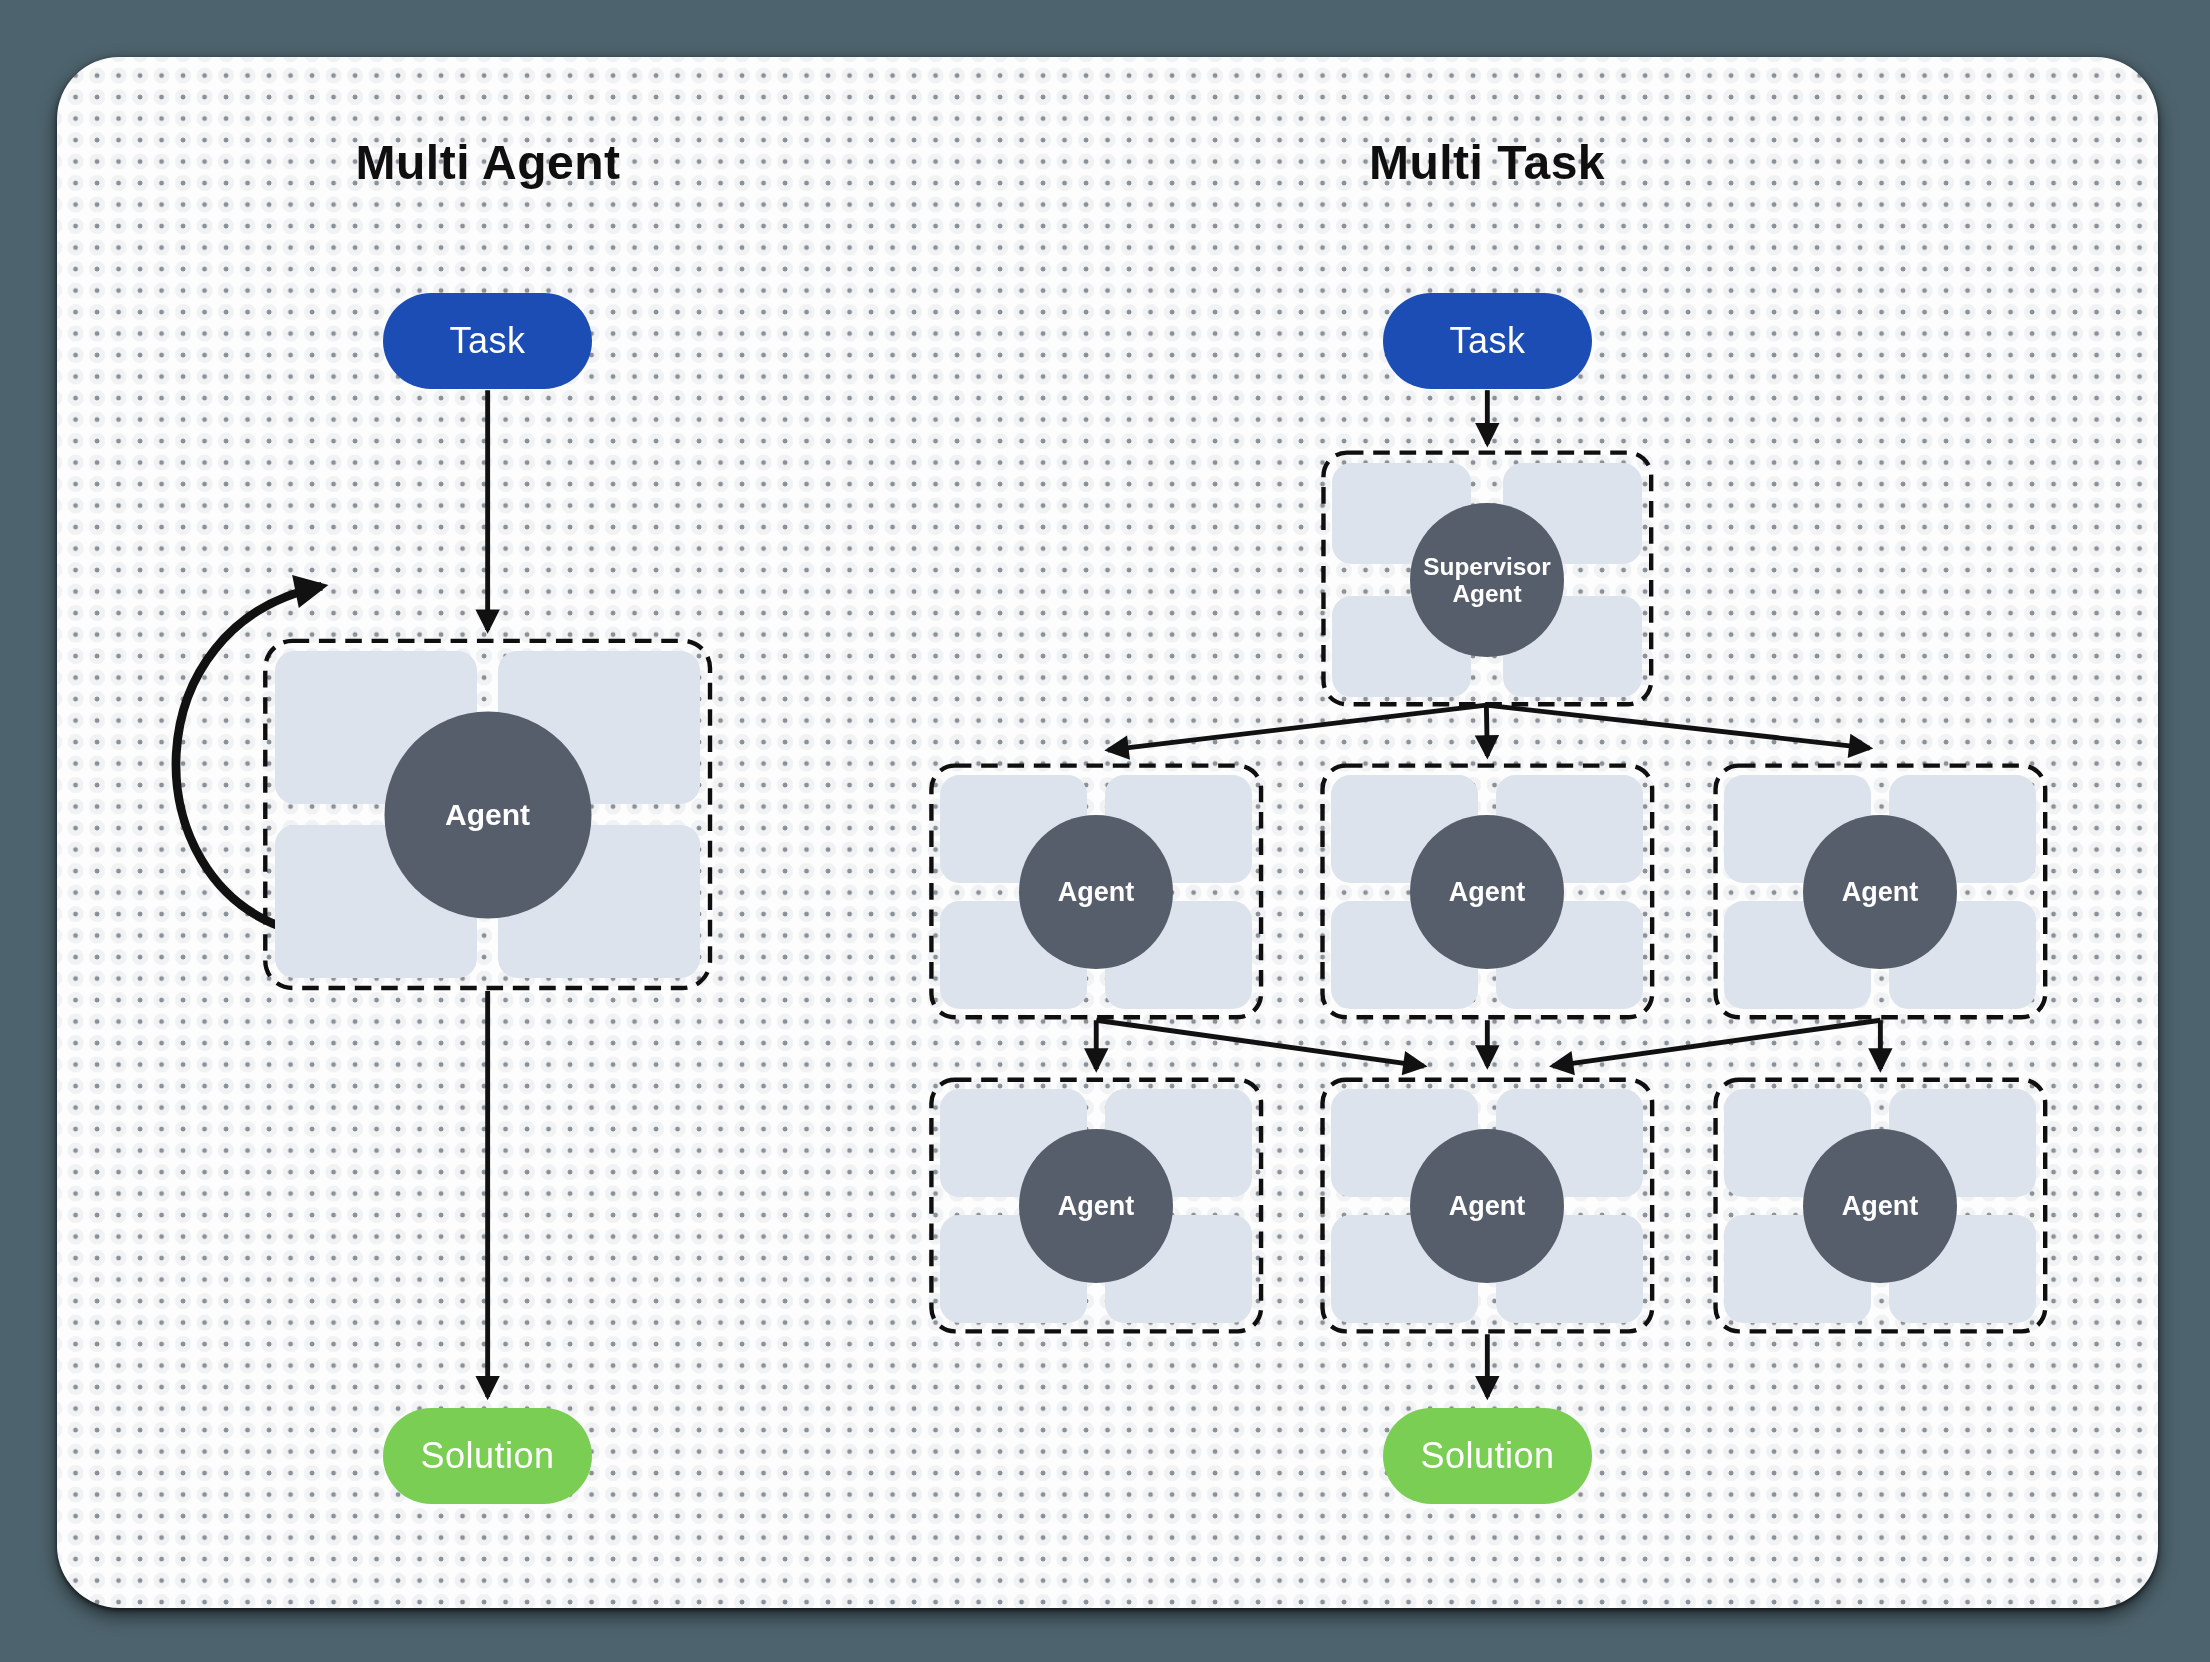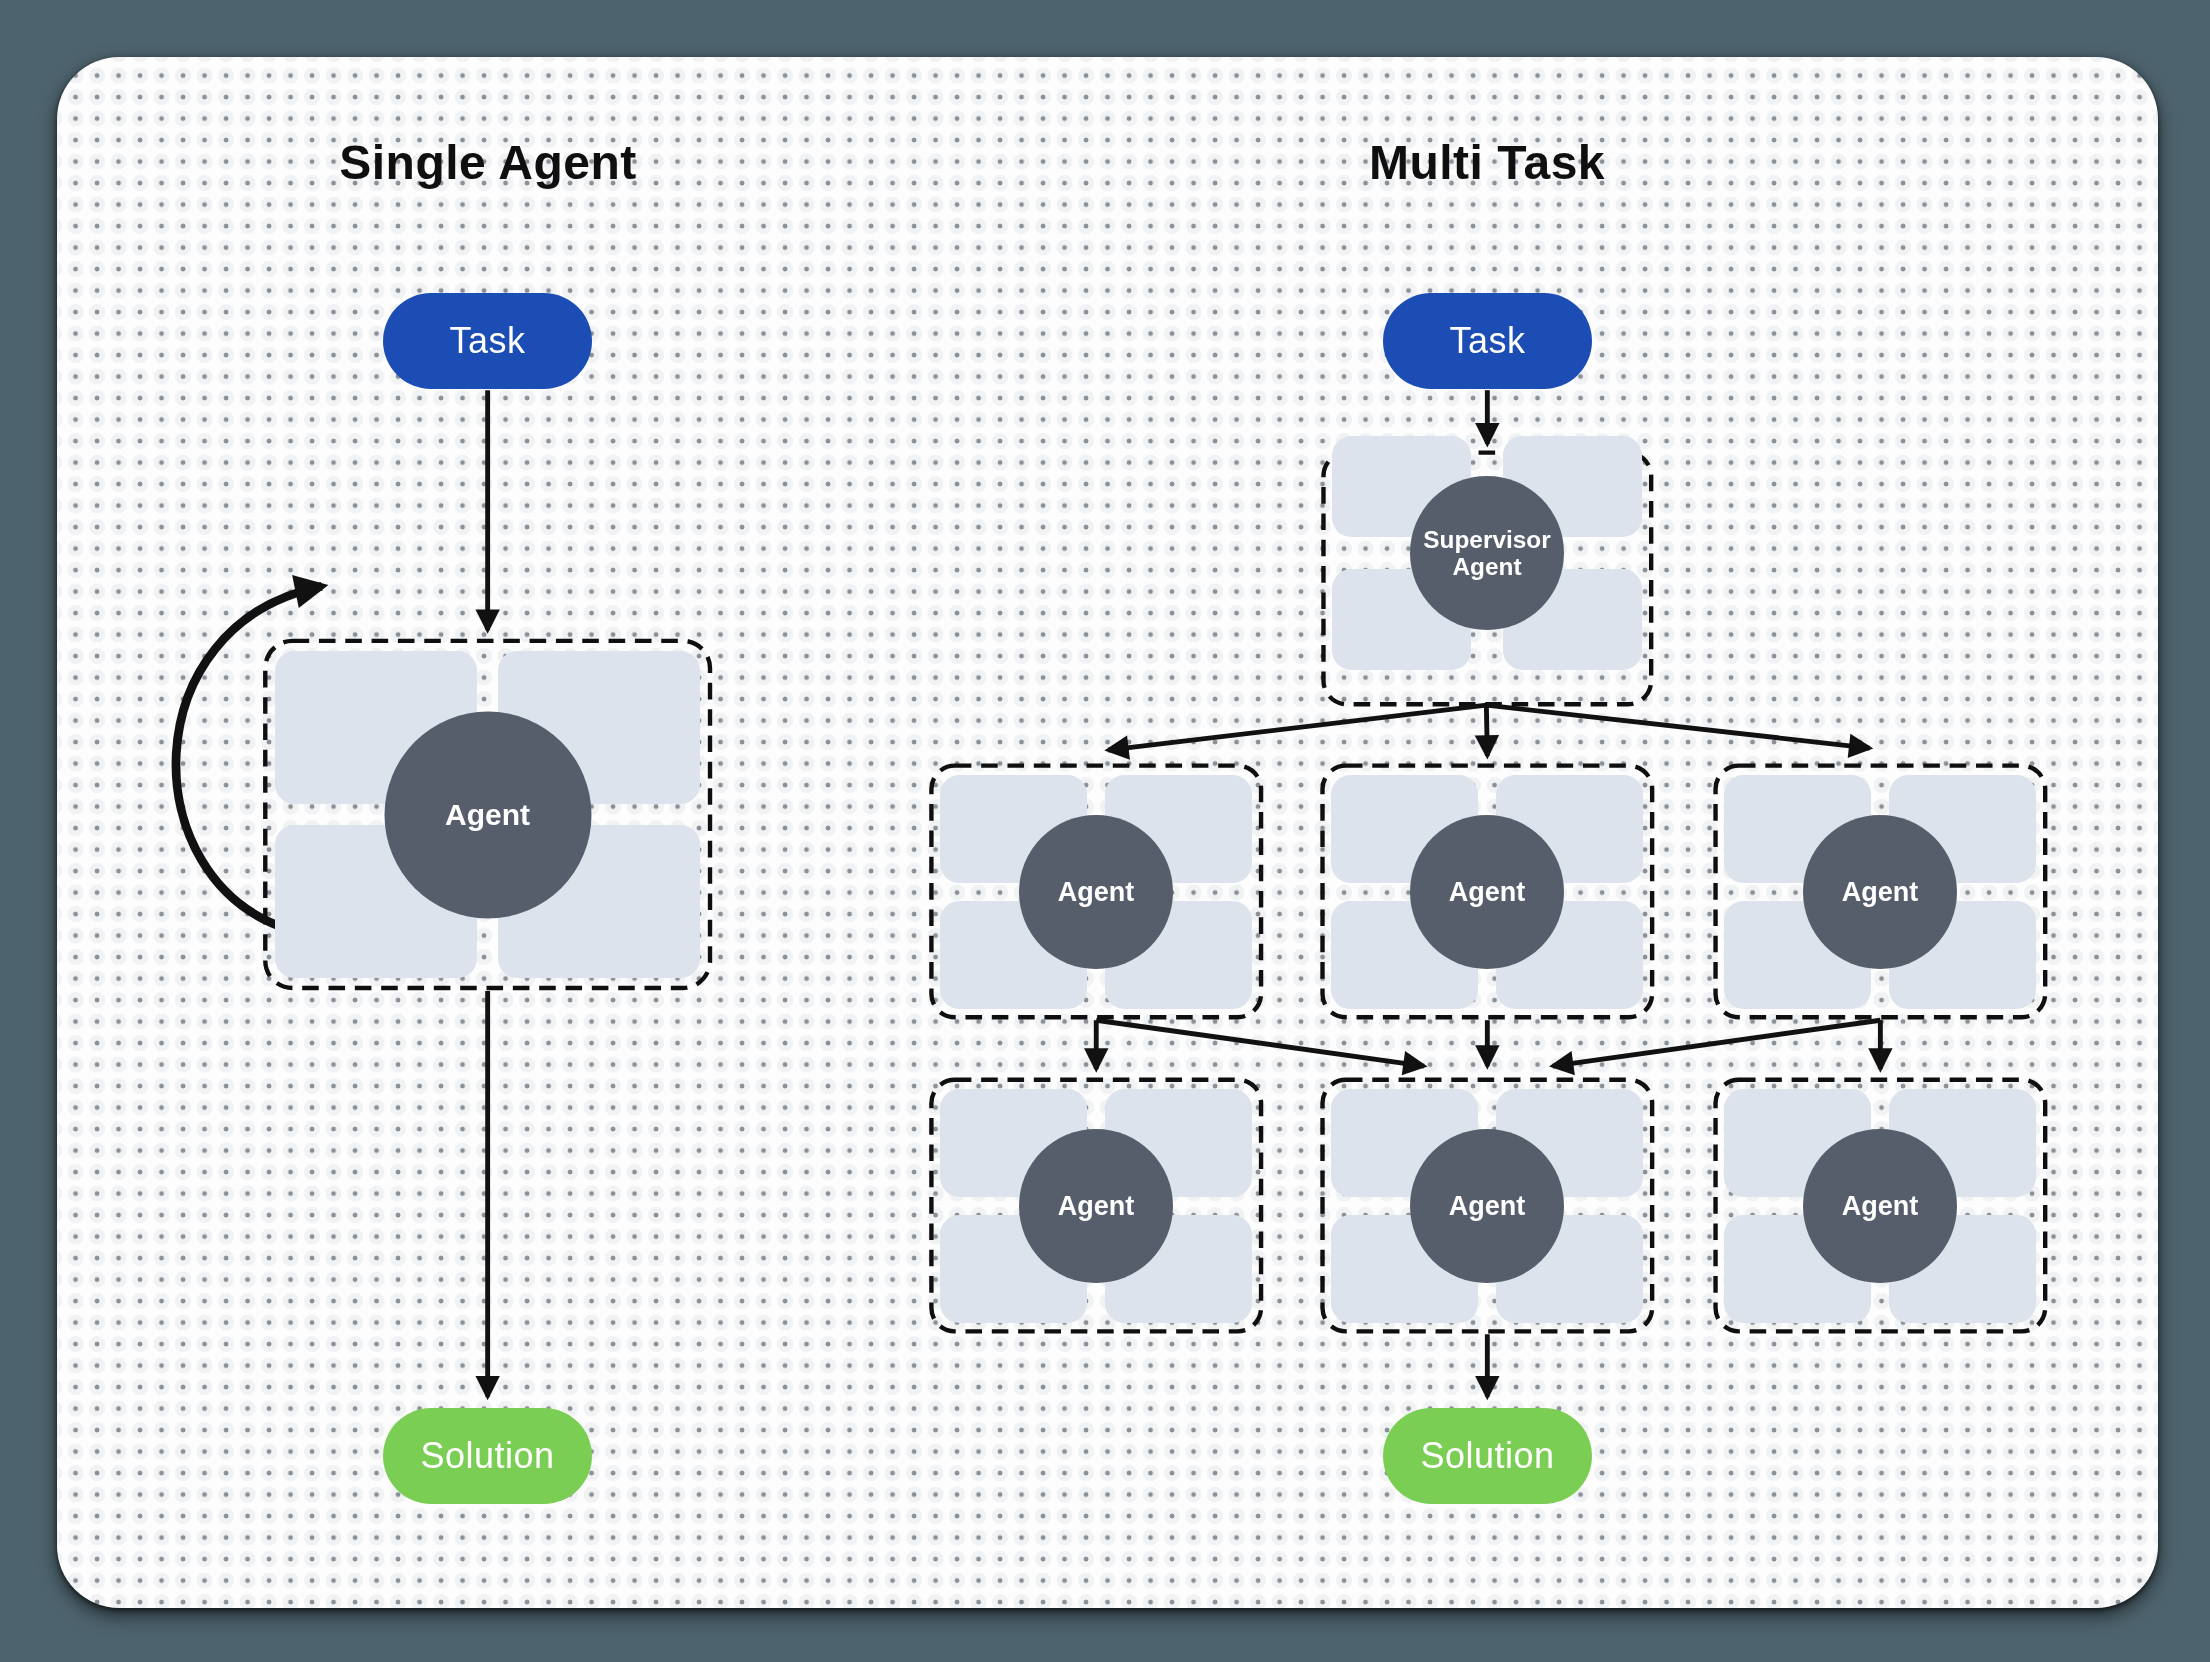--- a/index.html
+++ b/index.html
@@ -103,21 +103,21 @@
       <line x1="1124" y1="1046" x2="1124" y2="1096" marker-end="url(#ah)"></line>
       <line x1="1124" y1="1046" x2="1460" y2="1093" marker-end="url(#ah)"></line>
       <line x1="1525" y1="1046" x2="1525" y2="1093" marker-end="url(#ah)"></line>
       <line x1="1928" y1="1046" x2="1592" y2="1093" marker-end="url(#ah)"></line>
       <line x1="1928" y1="1046" x2="1928" y2="1096" marker-end="url(#ah)"></line>
 
       <line x1="1525" y1="1368" x2="1525" y2="1432" marker-end="url(#ah)"></line>
     </g>
   </svg>
 
-  <div class="node title" style="left:215px;">Single Agent</div>
+  <div class="node title" style="left:215px;">Multi Agent</div>
   <div class="node title" style="left:1214px;">Multi Task</div>
 
   <div class="node pill task" style="left:383px;top:293px;">
     <span>Task</span>
   </div>
 
   <div class="node agentbox big" style="left:265px;top:641px;width:445px;height:347px;">
     <div class="tile"></div>
     <div class="tile"></div>
     <div class="tile"></div>
@@ -128,21 +128,21 @@
   </div>
 
   <div class="node pill solution" style="left:383px;top:1408px;">
     <span>Solution</span>
   </div>
 
   <div class="node pill task" style="left:1383px;top:293px;">
     <span>Task</span>
   </div>
 
-  <div class="node agentbox small" style="left:1323px;top:427px;width:328px;height:252px;gap:32px;">
+  <div class="node agentbox small" style="left:1323px;top:454px;width:328px;height:252px;gap:32px;">
     <div class="tile"></div>
     <div class="tile"></div>
     <div class="tile"></div>
     <div class="tile"></div>
     <div class="circle sup">
       <span class="lbl">Supervisor Agent</span>
     </div>
   </div>
 
   <div class="node agentbox small" style="left:931px;top:766px;width:330px;height:252px;">

